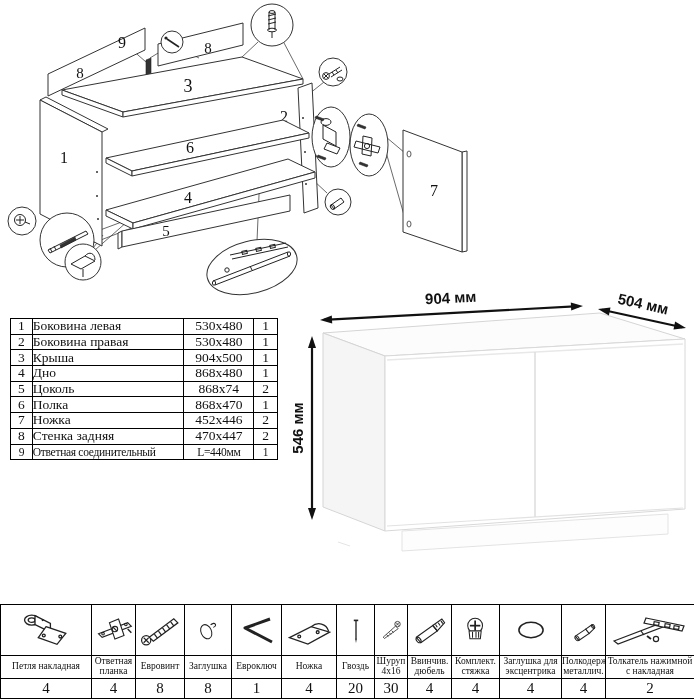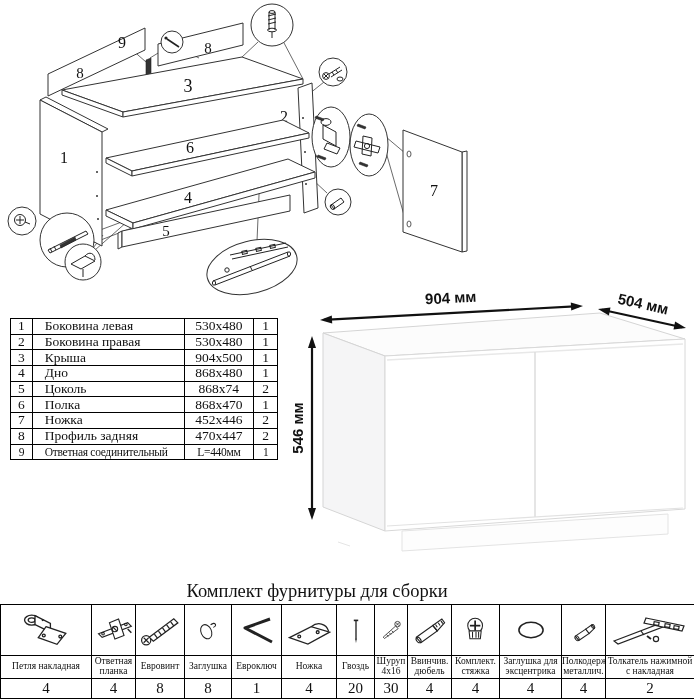--- a/index.html
+++ b/index.html
@@ -9,21 +9,21 @@
   svg .dim{font-family:"Liberation Sans","DejaVu Sans",sans-serif;font-weight:bold;font-size:15px;}
   .lineart{stroke:#333;stroke-width:1;fill:#fff;}
   .thin{stroke:#444;stroke-width:.8;fill:none;}
   .dark{fill:#333;stroke:#222;stroke-width:.6;}
 
   
   table.parts{position:absolute;left:10px;top:318px;width:268px;border-collapse:collapse;
               font-size:13.5px;}
   table.parts td{border:1.5px solid #000;height:14.7px;padding:0;line-height:14px;
                  text-align:center;white-space:nowrap;overflow:hidden;}
-  table.parts td.nm{text-align:left;padding-left:12px;}
+  table.parts td.nm{text-align:left;padding-left:0;}
   table.parts tr.condensed td{font-size:11.5px;letter-spacing:-.3px;}
 
   
   .kit-title{position:absolute;top:581px;left:0;width:634px;text-align:center;
              font-size:18.5px;color:#111;}
   table.kit{position:absolute;left:0;top:604px;width:694px;border-collapse:collapse;
             table-layout:fixed;}
   table.kit td{border:1.4px solid #000;padding:0;text-align:center;vertical-align:middle;overflow:hidden;}
   table.kit tr.icons td{height:50px;}
   table.kit tr.names td{height:22px;font-size:9.5px;line-height:1.03;}
@@ -281,21 +281,21 @@
         <td>1</td>
       </tr>
       <tr>
         <td>7</td>
         <td class="nm">Ножка</td>
         <td>452x446</td>
         <td>2</td>
       </tr>
       <tr>
         <td>8</td>
-        <td class="nm">Профиль задняя</td>
+        <td class="nm">Стенка задняя</td>
         <td>470x447</td>
         <td>2</td>
       </tr>
       <tr class="condensed">
         <td>9</td>
         <td class="nm">Ответная соединительный</td>
         <td>L=440мм</td>
         <td>1</td>
       </tr>
     </tbody>
@@ -329,21 +329,20 @@
     </g>
     <g stroke="#111" stroke-width="2.2">
       <line x1="22" y1="50" x2="22" y2="226"></line>
       <polygon points="22,46 18,58 26,58" fill="#111" stroke="none"></polygon>
       <polygon points="22,230 18,218 26,218" fill="#111" stroke="none"></polygon>
       <text class="dim" x="0" y="0" text-anchor="middle" stroke="none" transform="translate(13,138) rotate(-90)">546 мм</text>
     </g>
   </svg>
 
   
-  <div class="kit-title">Комплект фурнитуры для сборки</div>
 
   <table class="kit">
     <colgroup>
       <col style="width:91px">
         <col style="width:44px">
         <col style="width:49px">
         <col style="width:47px">
       <col style="width:50px">
         <col style="width:55px">
         <col style="width:38px">

